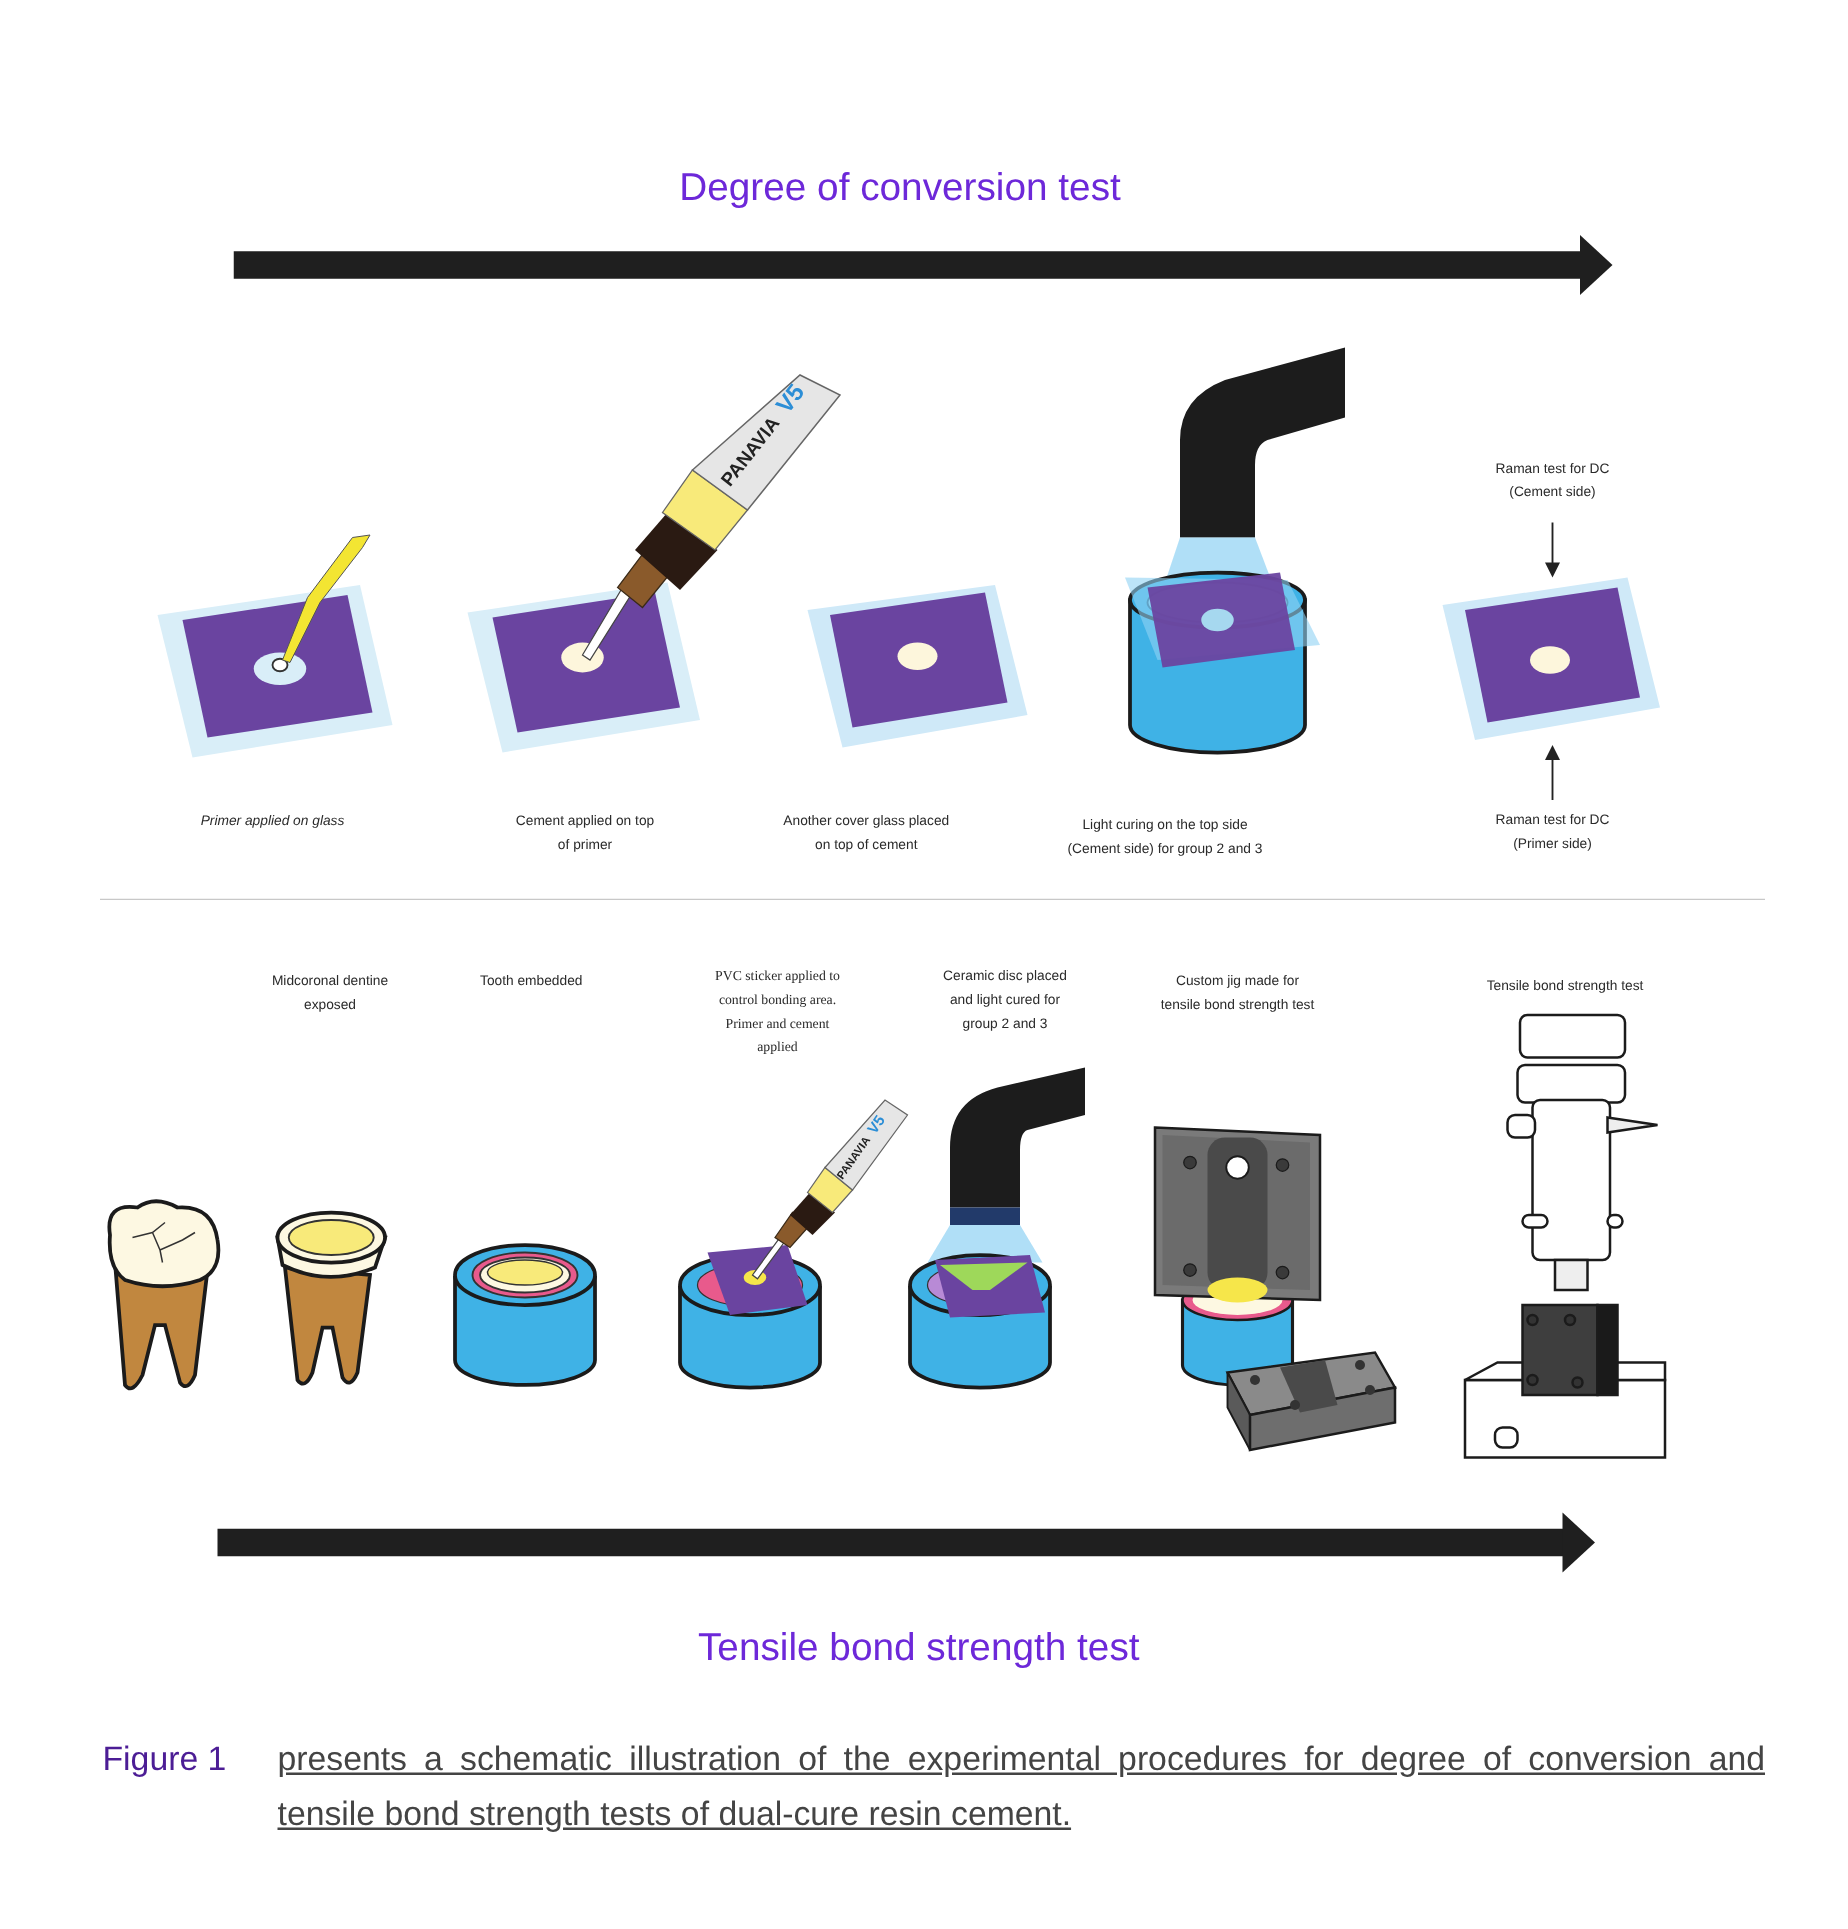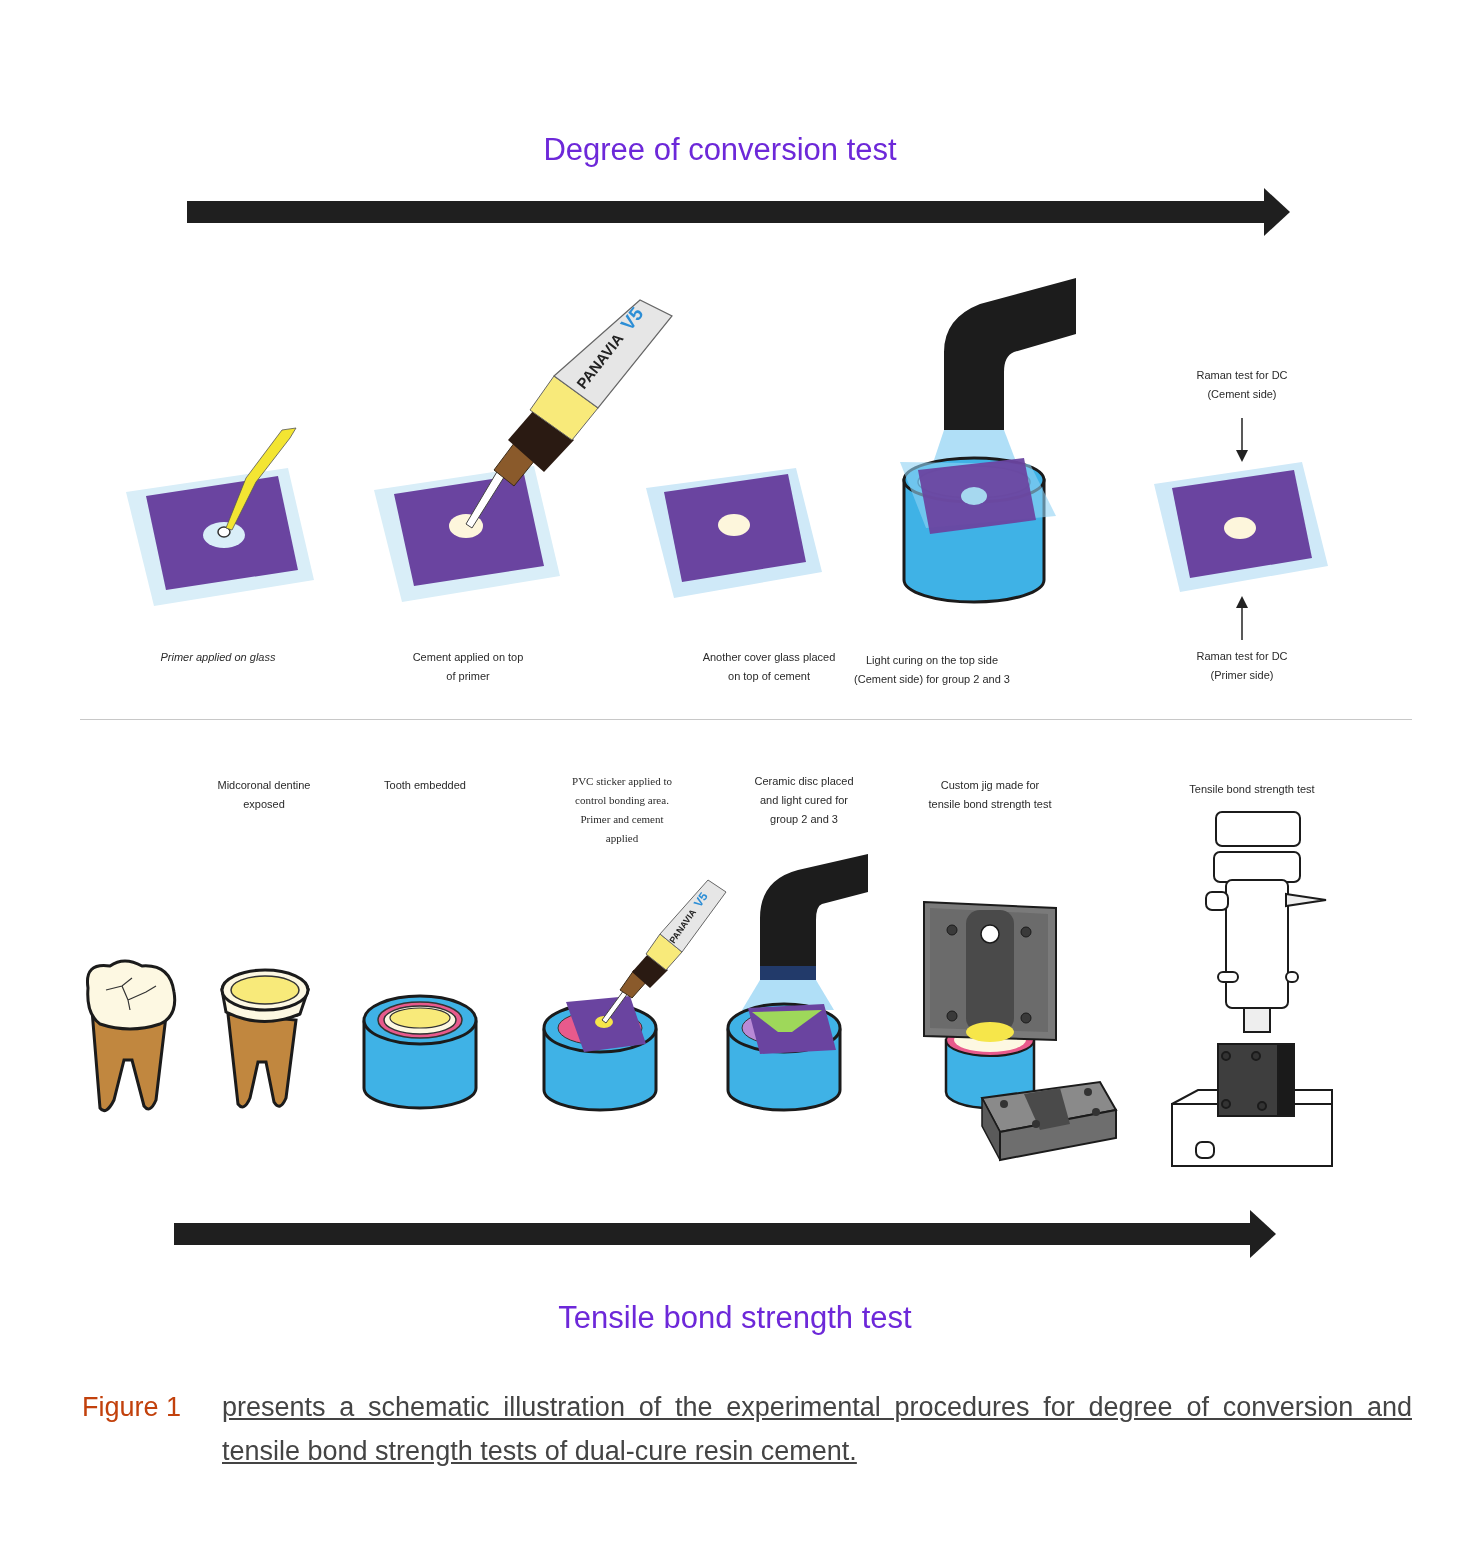--- a/index.html
+++ b/index.html
@@ -1,21 +1,21 @@
 <!DOCTYPE html>
 <html><head>
 <meta charset="utf-8">
 <style>
   html, body { margin: 0; padding: 0; background: #ffffff; }
   body { width: 1478px; height: 1543px; position: relative; overflow: hidden; font-family: "Liberation Sans", sans-serif; color: #222; }
   .section-title { position: absolute; font-size: 31px; color: #6d28d9; text-align: center; white-space: nowrap; }
   .lbl { position: absolute; font-size: 11px; line-height: 19px; color: #2a2a2a; text-align: center; white-space: pre-line; }
   .divider { position: absolute; left: 80px; top: 719px; width: 1332px; height: 1px; background: #c8c8c8; }
   .caption { position: absolute; left: 82px; top: 1385px; width: 1330px; font-size: 27px; line-height: 44px; color: #444; }
-  .caption .fig { position: absolute; left: 0; top: 0; color: #c2410c; }
+  .caption .fig { position: absolute; left: 0; top: 0; color: #4c1d95; }
   .caption .txt { position: absolute; left: 140px; top: 0; width: 1190px; text-align: justify; text-decoration: underline; }
   svg { position: absolute; left: 0; top: 0; }
 </style>
 </head>
 <body>
 
 <div class="section-title" style="left:520px; top:132px; width:400px;">Degree of conversion test</div>
 <div class="section-title" style="left:530px; top:1300px; width:410px;">Tensile bond strength test</div>
 
 <svg width="1478" height="1543" viewBox="0 0 1478 1543">
@@ -177,21 +177,21 @@
 
   <g>
     <rect x="174" y="1223" width="1080" height="22" fill="#1f1f1f"></rect>
     <polygon points="1250,1210 1276,1234 1250,1258" fill="#1f1f1f"></polygon>
   </g>
 </svg>
 
 <div class="lbl" style="left:138px; top:648px; width:160px;font-style:italic;">Primer applied on glass</div>
 <div class="lbl" style="left:388px; top:648px; width:160px;">Cement applied on top
 of primer</div>
-<div class="lbl" style="left:684px; top:648px; width:170px;">Another cover glass placed
+<div class="lbl" style="left:608px; top:648px; width:170px;">Another cover glass placed
 on top of cement</div>
 <div class="lbl" style="left:832px; top:651px; width:200px;">Light curing on the top side
 (Cement side) for group 2 and 3</div>
 <div class="lbl" style="left:1170px; top:366px; width:144px;">Raman test for DC
 (Cement side)</div>
 <div class="lbl" style="left:1170px; top:647px; width:144px;">Raman test for DC
 (Primer side)</div>
 
 <div class="divider"></div>
 

